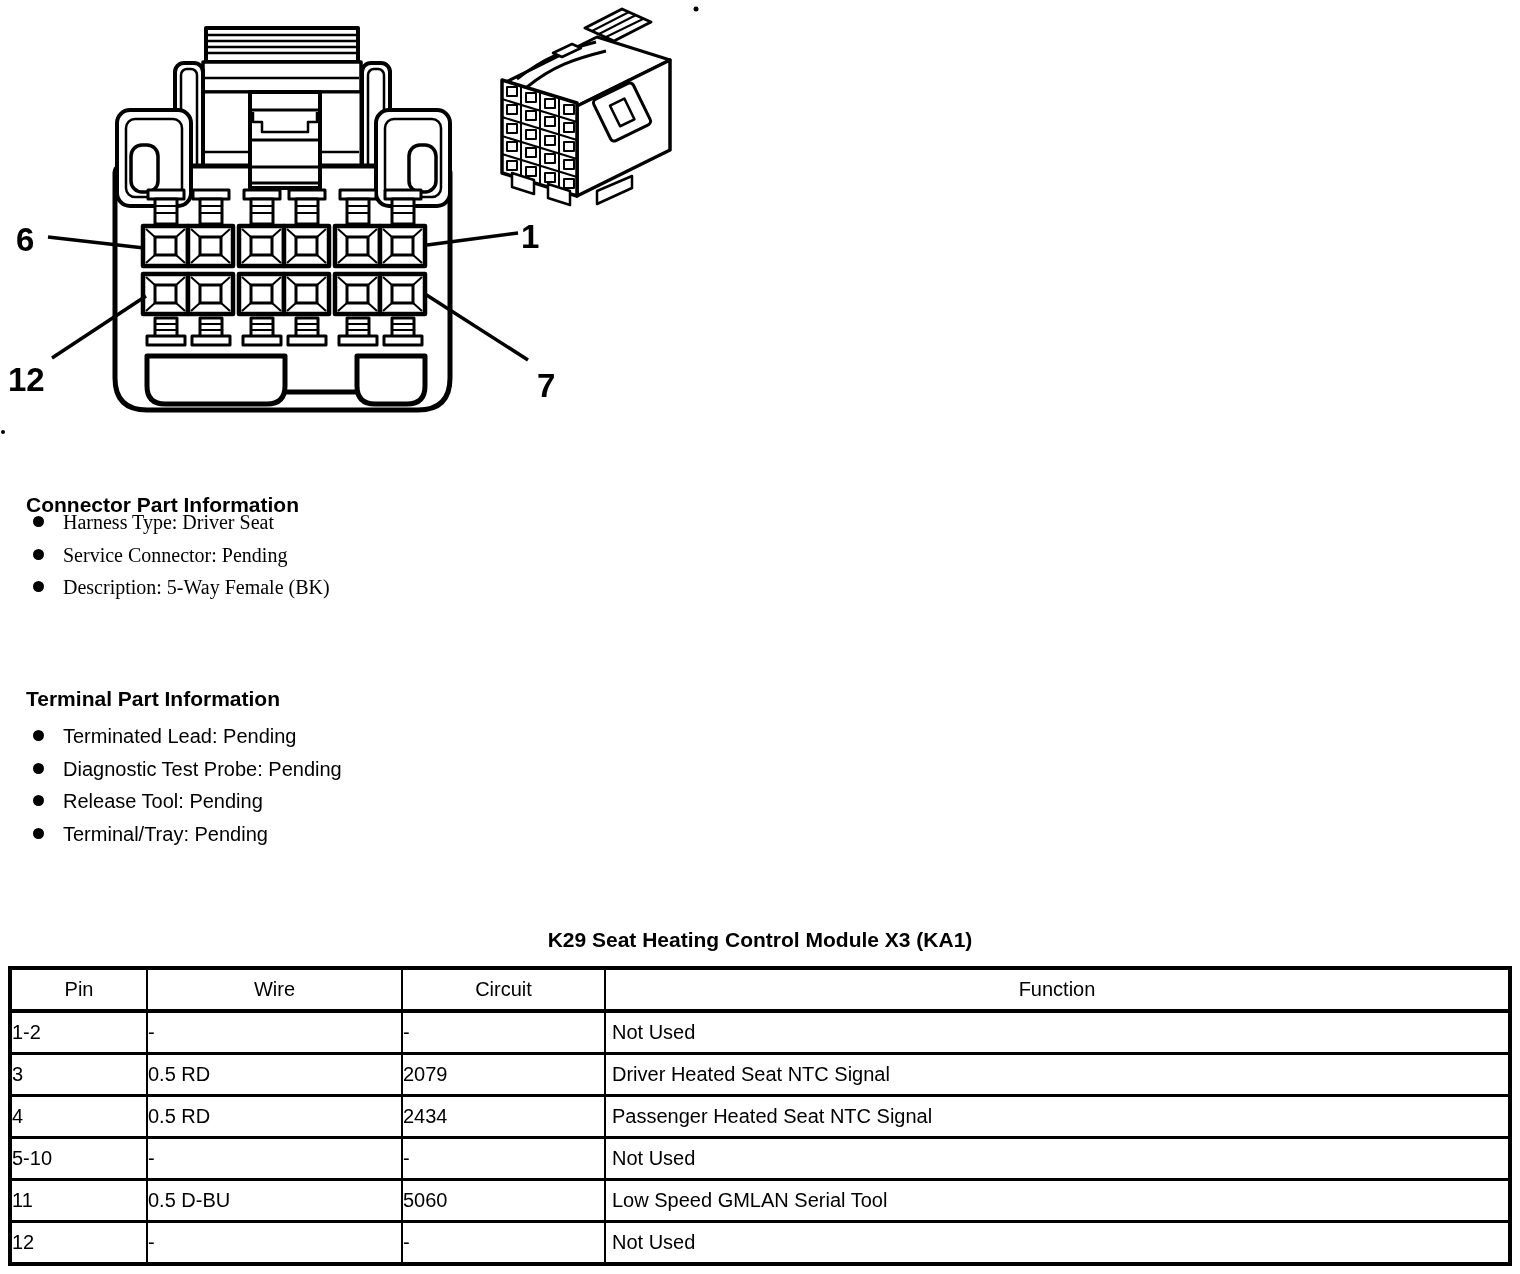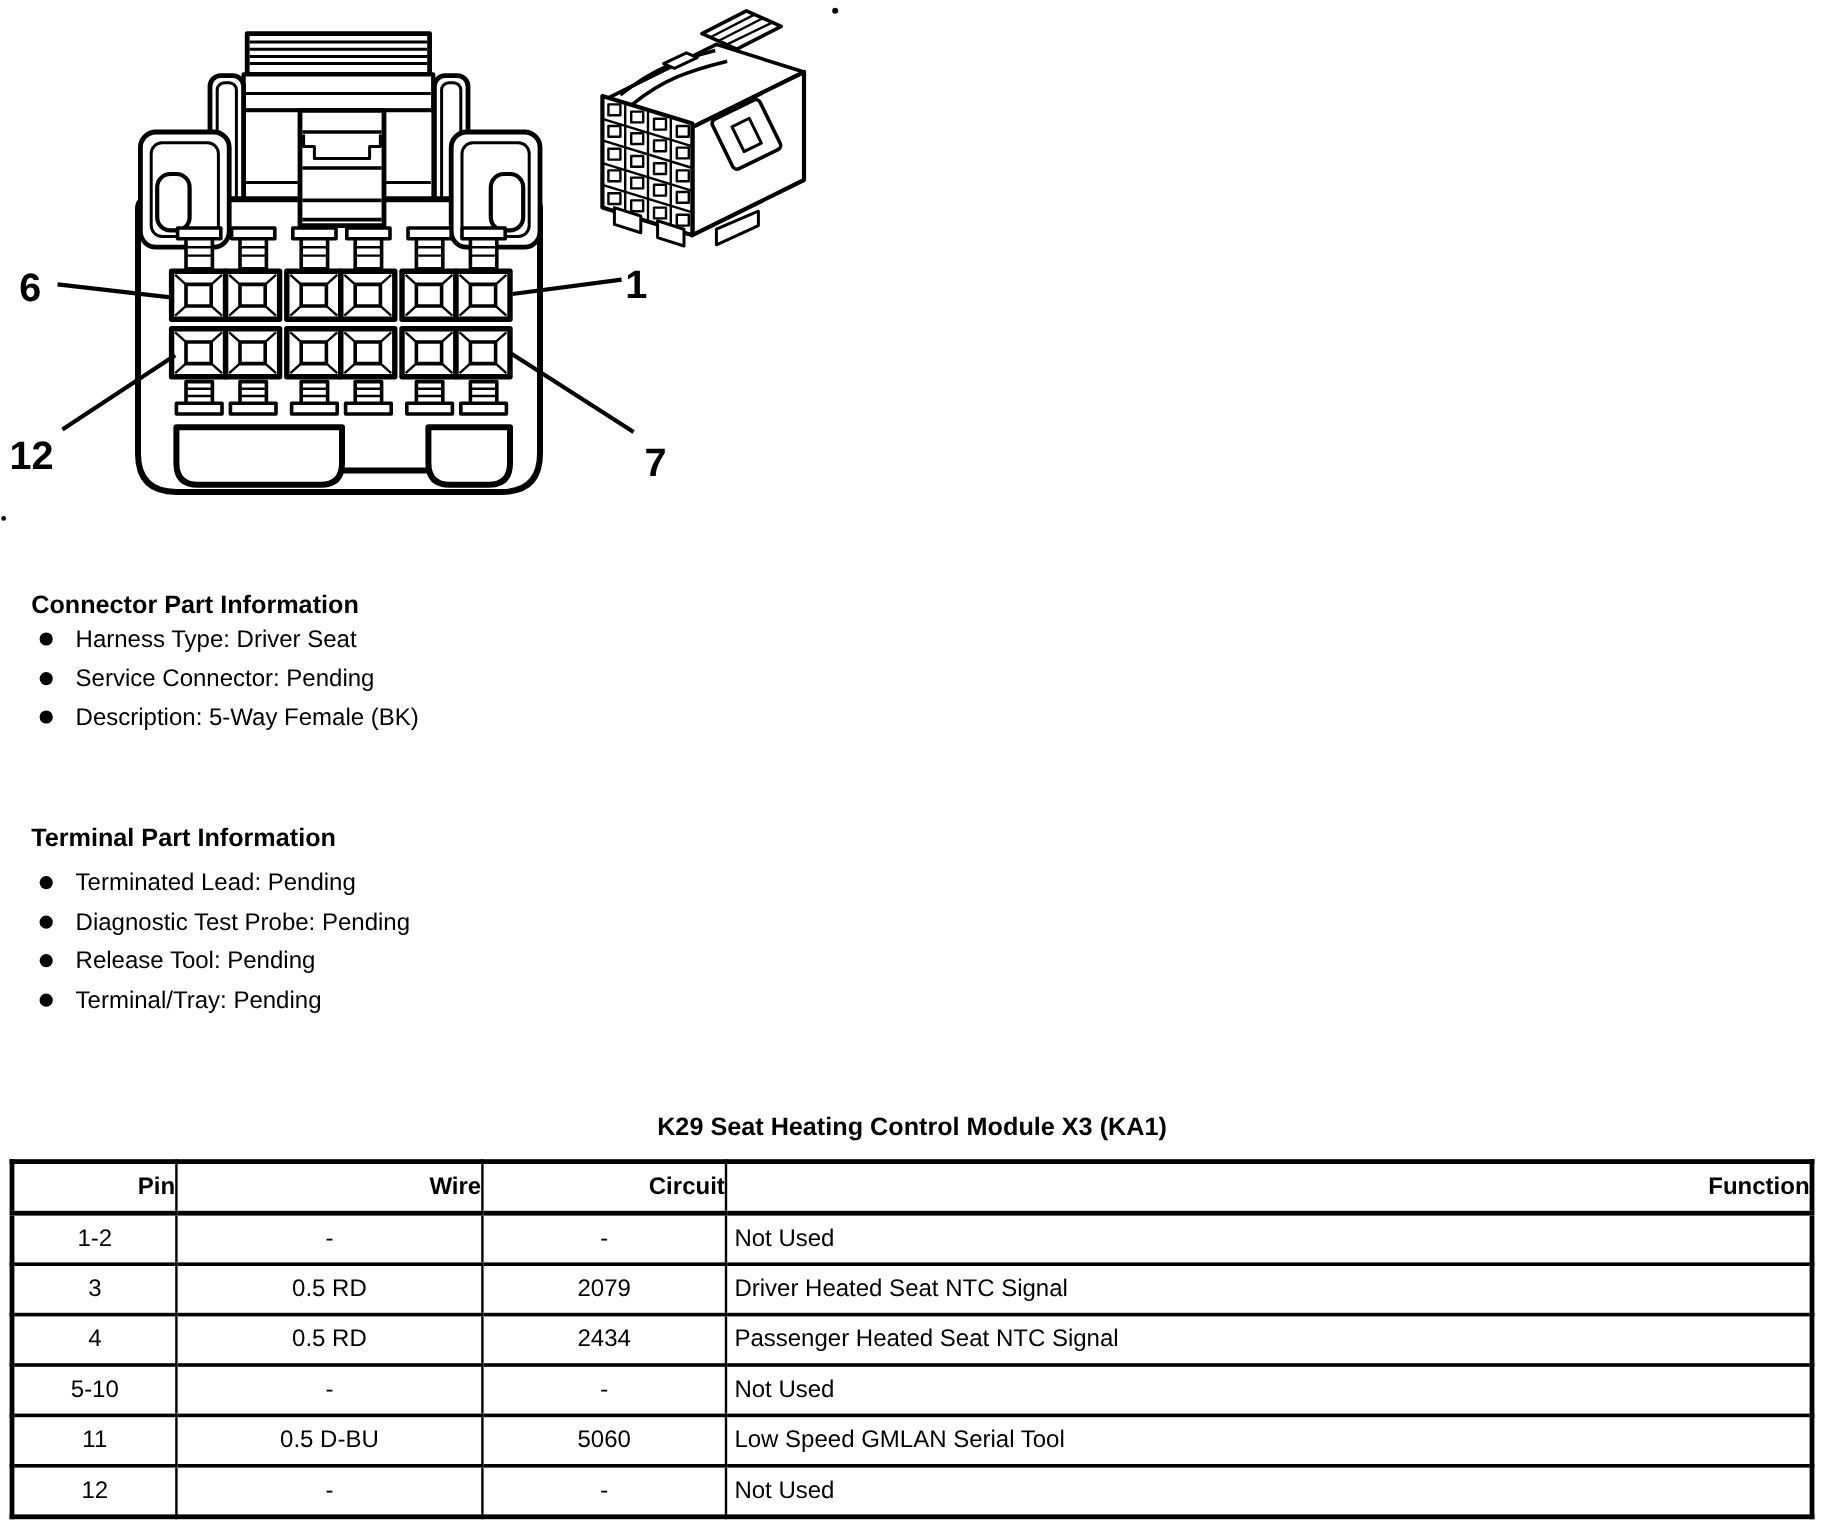--- a/index.html
+++ b/index.html
@@ -4,32 +4,32 @@
 <style>
   html,body{margin:0;padding:0;background:#fff;}
   .page{position:relative;width:1520px;height:1274px;background:#fff;overflow:hidden;
         font-family:"Liberation Sans",sans-serif;color:#000;}
   #diagram{position:absolute;left:0;top:0;display:block;}
   .callout-num{font:700 33px "Liberation Sans",sans-serif;fill:#000;stroke:none;}
   .sec-heading{position:absolute;left:10px;margin:16px;font-size:21px;font-weight:700;}
   #h-connector{top:477px;}
   #h-terminal{top:671px;}
   ul.bullets{position:absolute;left:27px;margin:0;padding:0;list-style:none;}
-  #list-connector{top:521px;}
+  #list-connector{top:510px;font-family:Liberation Serif, serif;}
   #list-terminal{top:724px;}
   ul.bullets li{display:flex;align-items:flex-start;height:32.6px;font-size:20px;line-height:24px;}
   .dot{width:11px;height:11px;border-radius:50%;background:#000;margin:6px 19px 0 6px;flex:none;}
   .table-title{position:absolute;top:928px;left:0;width:1520px;margin:0;text-align:center;
                font-size:21px;font-weight:700;}
   table.pin-table{position:absolute;top:966px;left:8px;width:1504px;border-collapse:collapse;
                   table-layout:fixed;border:4px solid #000;}
   table.pin-table th{border-left:2px solid #000;border-right:2px solid #000;border-bottom:4px solid #000;
-                     font-size:20px;font-weight:700;height:39px;text-align:right;padding:0;}
+                     font-size:20px;font-weight:400;height:39px;text-align:center;padding:0;}
   table.pin-table td{border-left:2px solid #000;border-right:2px solid #000;border-top:3px solid #000;
-                     font-size:20px;height:39px;text-align:center;padding:0;vertical-align:middle;}
+                     font-size:20px;height:39px;padding:0;vertical-align:middle;}
   table.pin-table td.fn{text-align:left;padding-left:6px;}
 </style>
 </head>
 <body>
 
 <div class="page">
 
   <svg id="diagram" width="760" height="450" viewBox="0 0 760 450">
     <defs>
       <g id="term">

